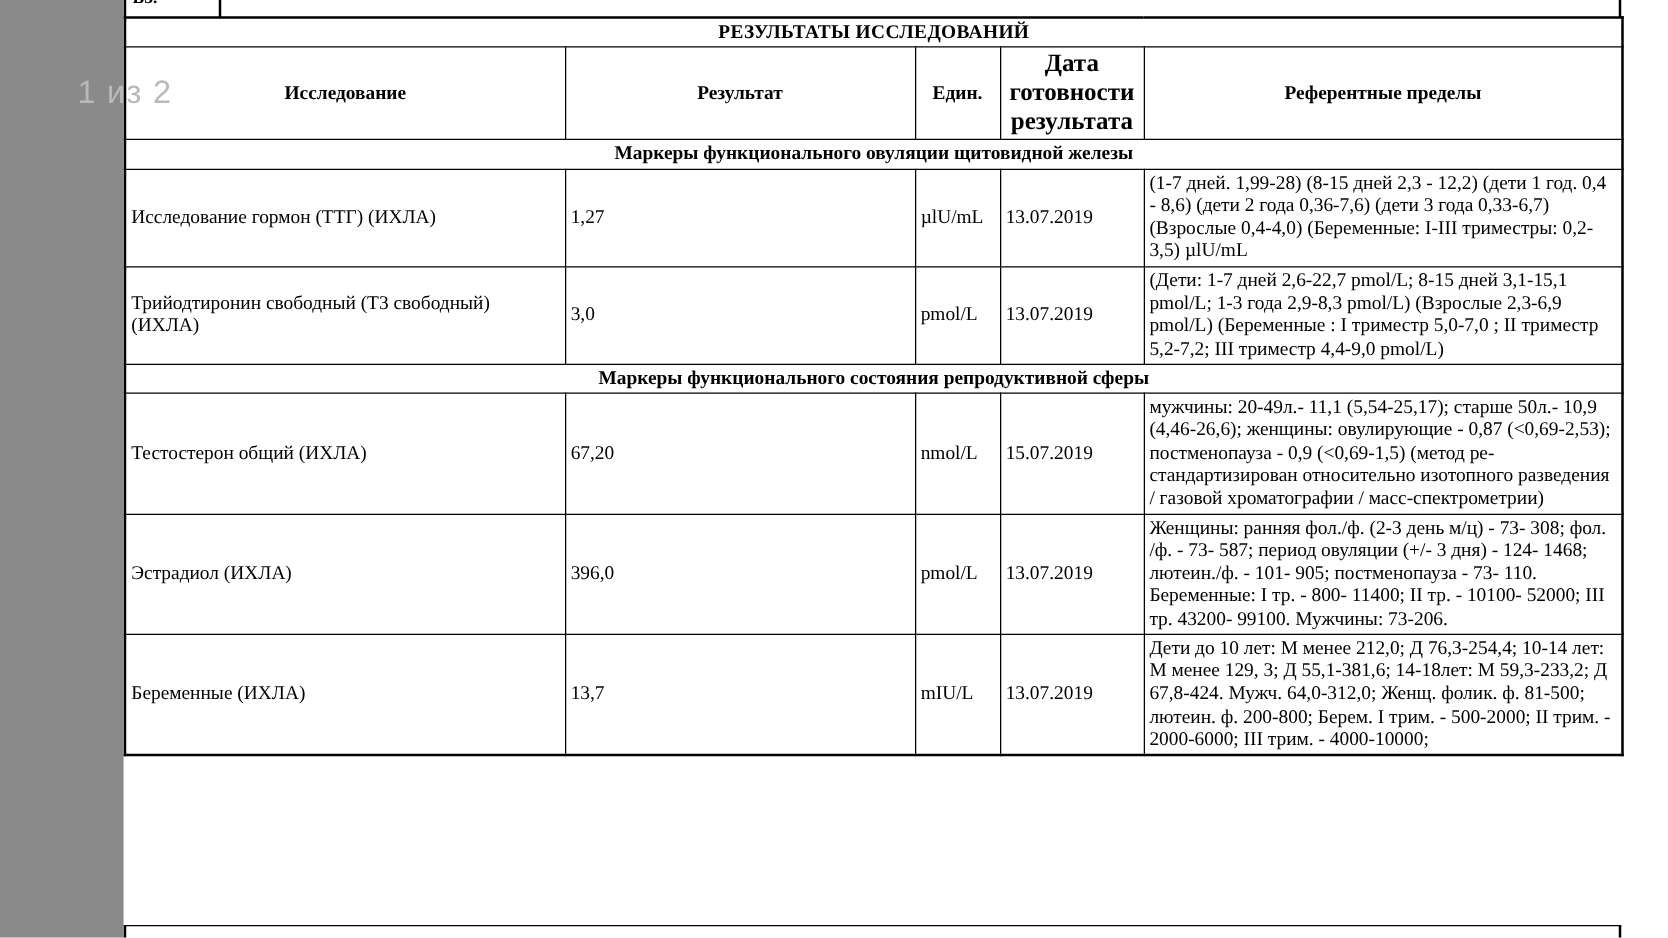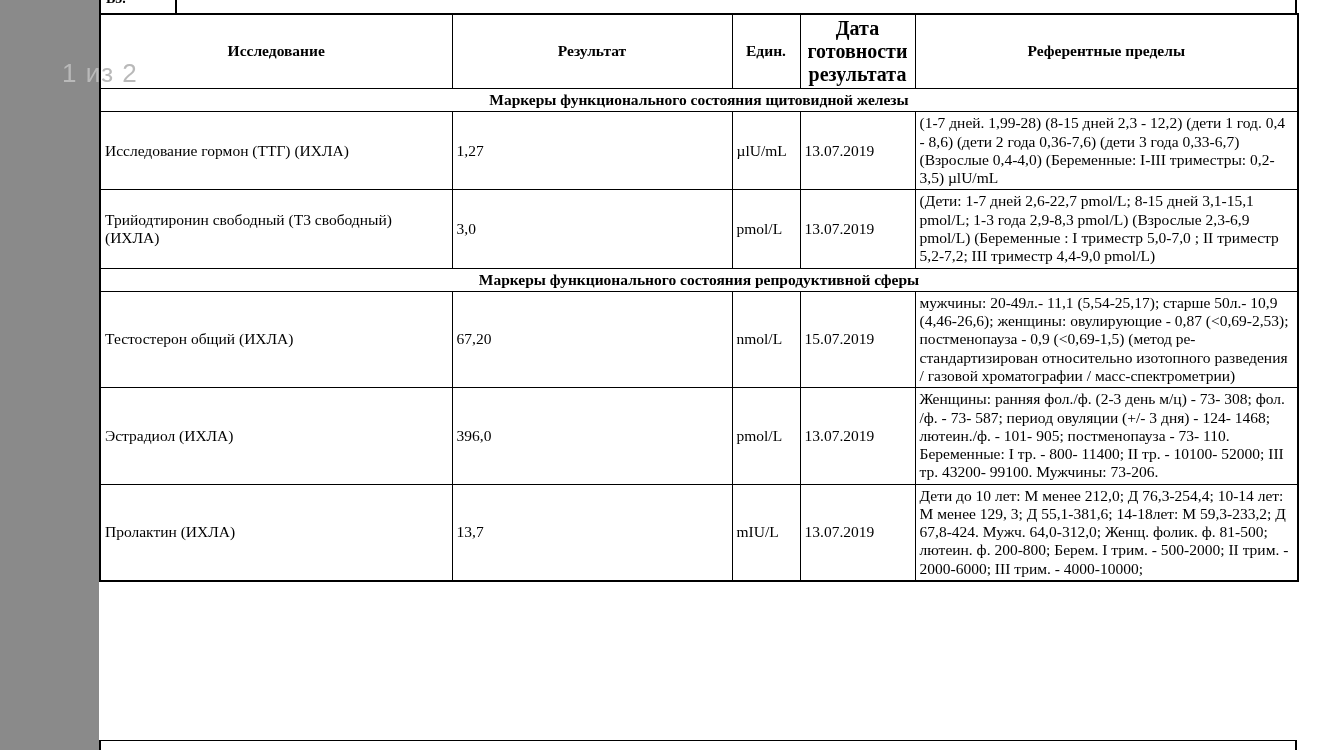--- a/index.html
+++ b/index.html
@@ -151,34 +151,37 @@
 
     <table class="report">
       <colgroup>
         <col style="width:352px">
         <col style="width:280px">
         <col style="width:68px">
         <col style="width:115px">
         <col style="width:383px">
       </colgroup>
       <tbody>
+        <tr class="title-row">
+          <td colspan="5">РЕЗУЛЬТАТЫ ИССЛЕДОВАНИЙ</td>
+        </tr>
         <tr class="head-row">
           <td>Исследование</td>
           <td>Результат</td>
           <td>Един.</td>
           <td class="small">
             <div>Дата</div>
             <div>готовности</div>
             <div>результата</div>
           </td>
           <td>Референтные пределы</td>
         </tr>
 
         <tr class="section-row">
-          <td colspan="5">Маркеры функционального состояния щитовидной железы</td>
+          <td colspan="5">Маркеры функционального овуляции щитовидной железы</td>
         </tr>
         <tr>
           <td class="c-name">Исследование гормон (ТТГ) (ИХЛА)</td>
           <td class="c-res">1,27</td>
           <td class="c-unit">µlU/mL</td>
           <td class="c-date">13.07.2019</td>
           <td class="c-ref">(1-7 дней. 1,99-28)  (8-15 дней 2,3 - 12,2) (дети 1 год.  0,4 - 8,6)  (дети 2 года 0,36-7,6) (дети 3 года 0,33-6,7)  (Взрослые 0,4-4,0) (Беременные: I-III триместры: 0,2-3,5) µlU/mL</td>
         </tr>
         <tr>
           <td class="c-name">Трийодтиронин свободный (Т3 свободный) (ИХЛА)</td>
@@ -199,21 +202,21 @@
           <td class="c-ref">мужчины: 20-49л.- 11,1 (5,54-25,17); старше 50л.- 10,9 (4,46-26,6); женщины: овулирующие - 0,87 (&lt;0,69-2,53); постменопауза - 0,9 (&lt;0,69-1,5) (метод ре-стандартизирован относительно изотопного разведения / газовой хроматографии / масс-спектрометрии)</td>
         </tr>
         <tr>
           <td class="c-name">Эстрадиол (ИХЛА)</td>
           <td class="c-res">396,0</td>
           <td class="c-unit">pmol/L</td>
           <td class="c-date">13.07.2019</td>
           <td class="c-ref">Женщины: ранняя фол./ф. (2-3 день м/ц)  - 73- 308; фол. /ф. - 73- 587; период овуляции (+/- 3 дня) - 124- 1468; лютеин./ф. - 101- 905; постменопауза - 73- 110. Беременные: I тр. - 800- 11400; II тр. - 10100- 52000; III тр. 43200- 99100. Мужчины: 73-206.</td>
         </tr>
         <tr>
-          <td class="c-name">Пролактин (ИХЛА)</td>
+          <td class="c-name">Беременные (ИХЛА)</td>
           <td class="c-res">13,7</td>
           <td class="c-unit">mIU/L</td>
           <td class="c-date">13.07.2019</td>
           <td class="c-ref">Дети до 10 лет: М менее 212,0; Д 76,3-254,4; 10-14 лет: М менее 129, 3; Д 55,1-381,6;  14-18лет: М 59,3-233,2; Д 67,8-424. Мужч. 64,0-312,0; Женщ. фолик. ф.  81-500; лютеин. ф.  200-800; Берем. I трим. - 500-2000; II трим. - 2000-6000; III трим. - 4000-10000;</td>
         </tr>
       </tbody>
     </table>
 
     <div class="bottom-stub"></div>
   </div>

